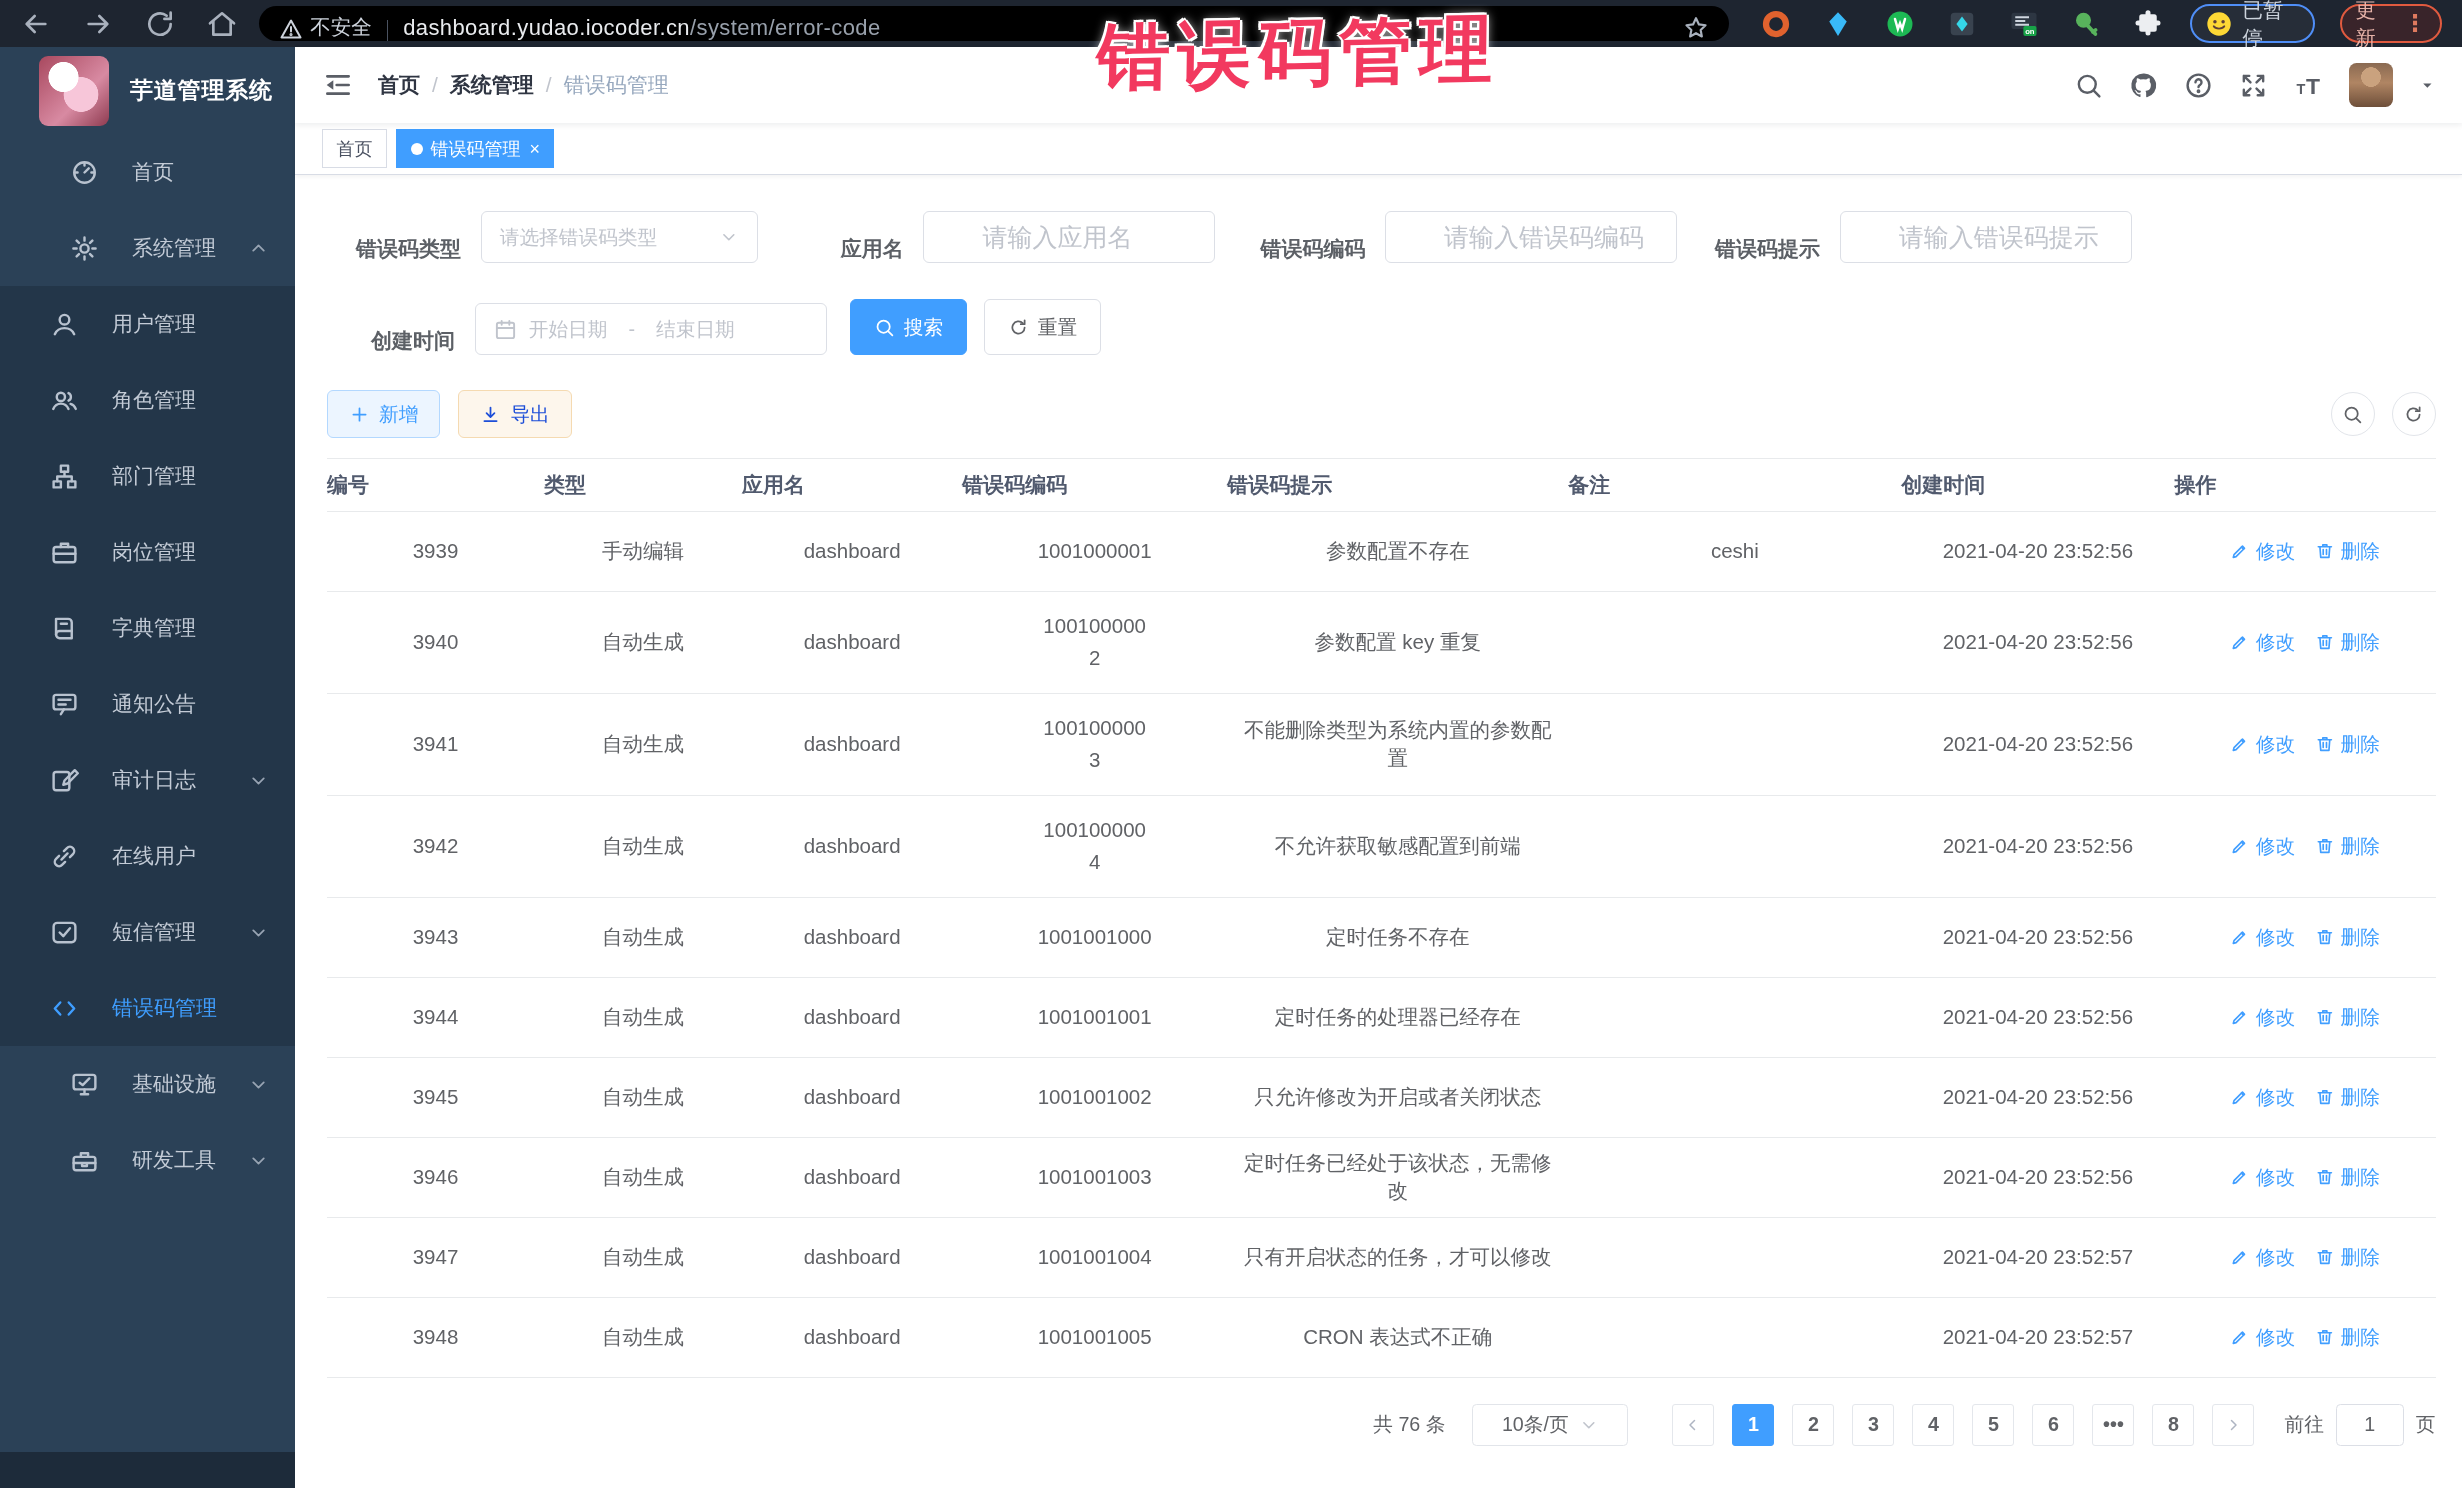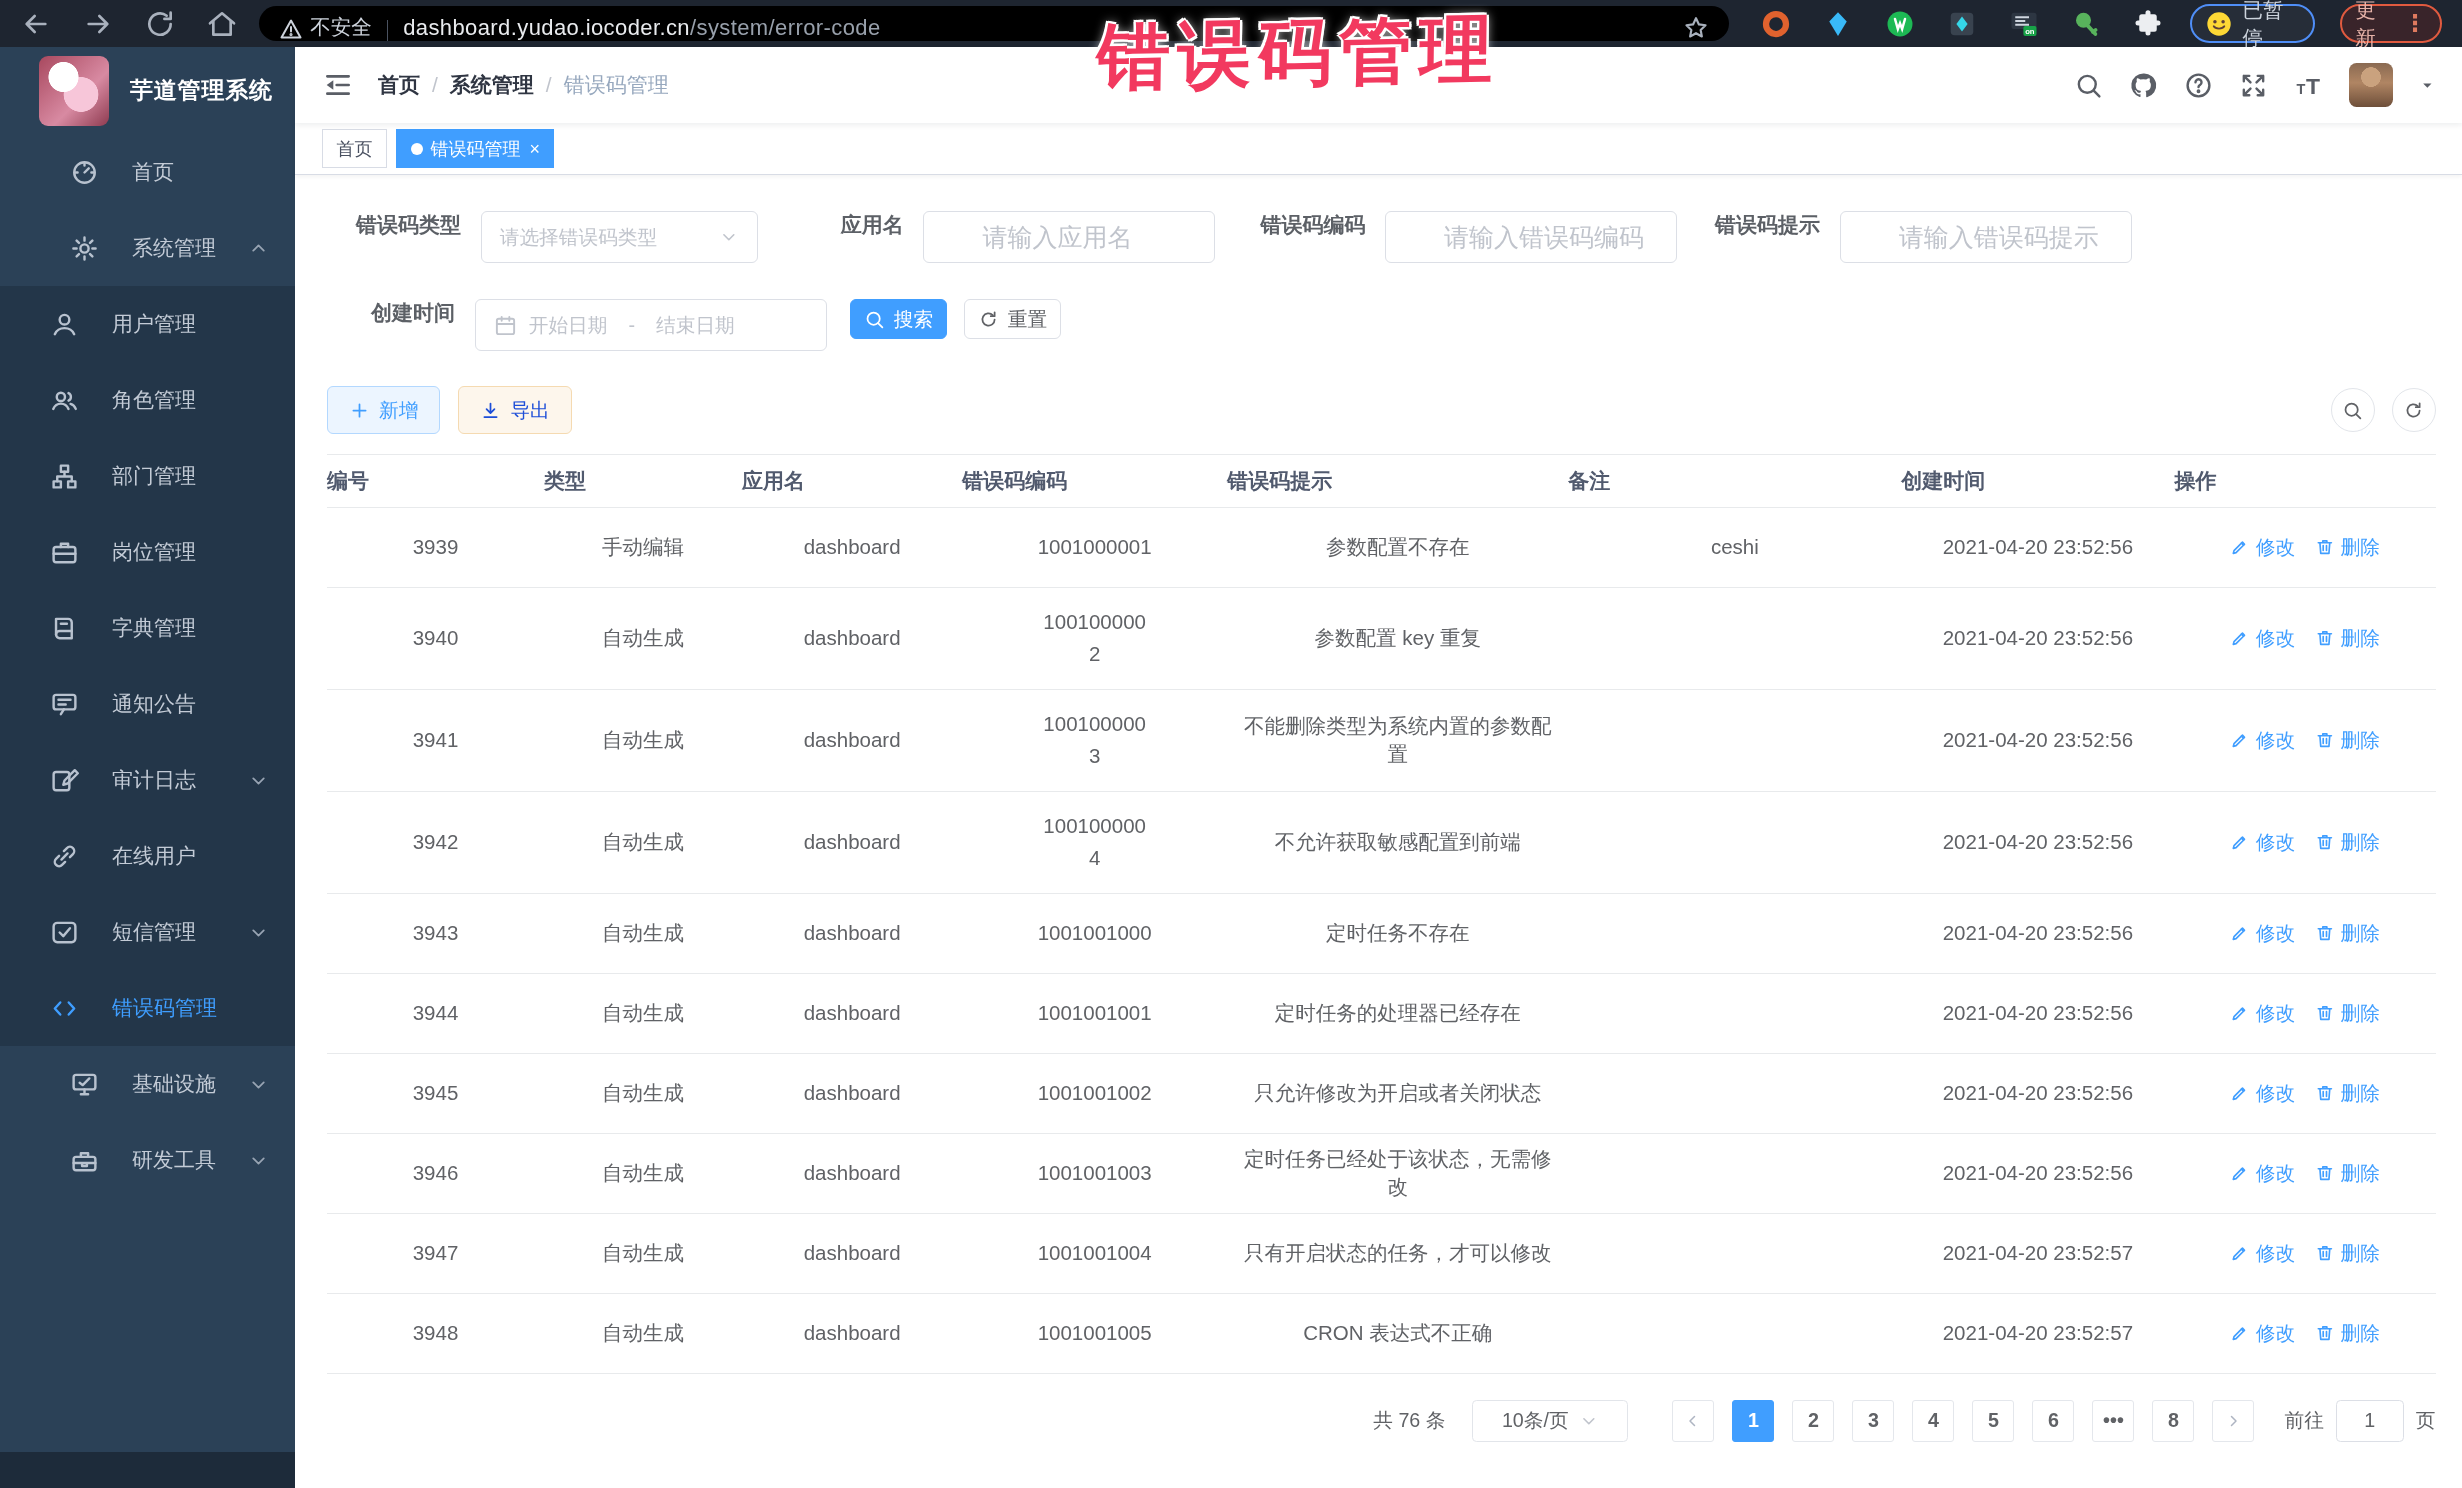--- a/index.html
+++ b/index.html
@@ -59,31 +59,31 @@
 
   .tags-bar { height:52px; display:flex; align-items:center; gap:9px; padding:0 27px; border-bottom:1.5px solid #d8dce5; box-shadow:0 1.5px 4.5px rgba(0,0,0,.05); position:relative; z-index:2; background:#fff; }
   .tag { height:39px; display:flex; align-items:center; padding:0 13.6px; border:1.5px solid #d8dce5; background:#fff; color:#495060; font-size:18px; cursor:pointer; }
   .tag .dot { width:12px; height:12px; border-radius:50%; background:#fff; margin-right:7.6px; }
   .tag .tclose { margin-left:9px; font-size:18px; line-height:1; }
   .tag.active { background:#409eff; border-color:#409eff; color:#fff; }
 
   .content { flex:1; padding:36px 26.5px 0 32px; position:relative; }
 
   
-  .frow { display:flex; align-items:flex-start; }
+  .frow { display:flex; align-items:flex-end; }
   .frow + .frow { margin-top:36px; }
   .f-label { font-size:21px; color:#5c6066; font-weight:600; white-space:nowrap; }
   .f-ctrl { height:52px; border:1.5px solid #dcdfe6; border-radius:6px; background:#fff; display:flex; align-items:center; padding:0 18px; font-size:19.7px; color:#606266; }
   .f-ctrl input { border:none; outline:none; width:100%; font-size:25px; color:#7f1d1d; font-family:inherit; background:transparent;margin-left:40px; }
   .f-ctrl input::placeholder { color:#c0c4cc; }
   .placeholder { color:#c0c4cc; }
   .sel-caret { margin-left:auto; width:19.7px; height:19.7px; color:#c0c4cc; }
   .cal-icon { width:23px; height:23px; color:#c0c4cc; margin-right:12px; flex:none; }
   .range-sep { margin:0 21px; color:#c0c4cc; }
-  .btn { height:40px; border-radius:6px; display:inline-flex; align-items:center; justify-content:center; gap:9px; font-size:19.7px; padding:0 13px; cursor:pointer; border:1.5px solid transparent; white-space:nowrap; }
+  .btn { height:56px; border-radius:6px; display:inline-flex; align-items:center; justify-content:center; gap:9px; font-size:19.7px; padding:0 23px; cursor:pointer; border:1.5px solid transparent; white-space:nowrap; }
   .btn .bic { width:21px; height:21px; }
   .btn-primary { background:#409eff; border-color:#409eff; color:#fff; }
   .btn-plain { background:#fff; border-color:#dcdfe6; color:#606266; }
 
   
   .toolbar { margin-top:35px; display:flex; align-items:center; }
   .btn-sm { height:48px; font-size:19.7px; padding:0 21px; }
   .btn-add { background:#ecf5ff; border-color:#b3d8ff; color:#409eff; }
   .btn-export { background:#fdf6ec; border-color:#f5dab1; color:#1d4ed8; margin-left:18px; }
   .tool-circles { margin-left:auto; display:flex; gap:16.7px; }

